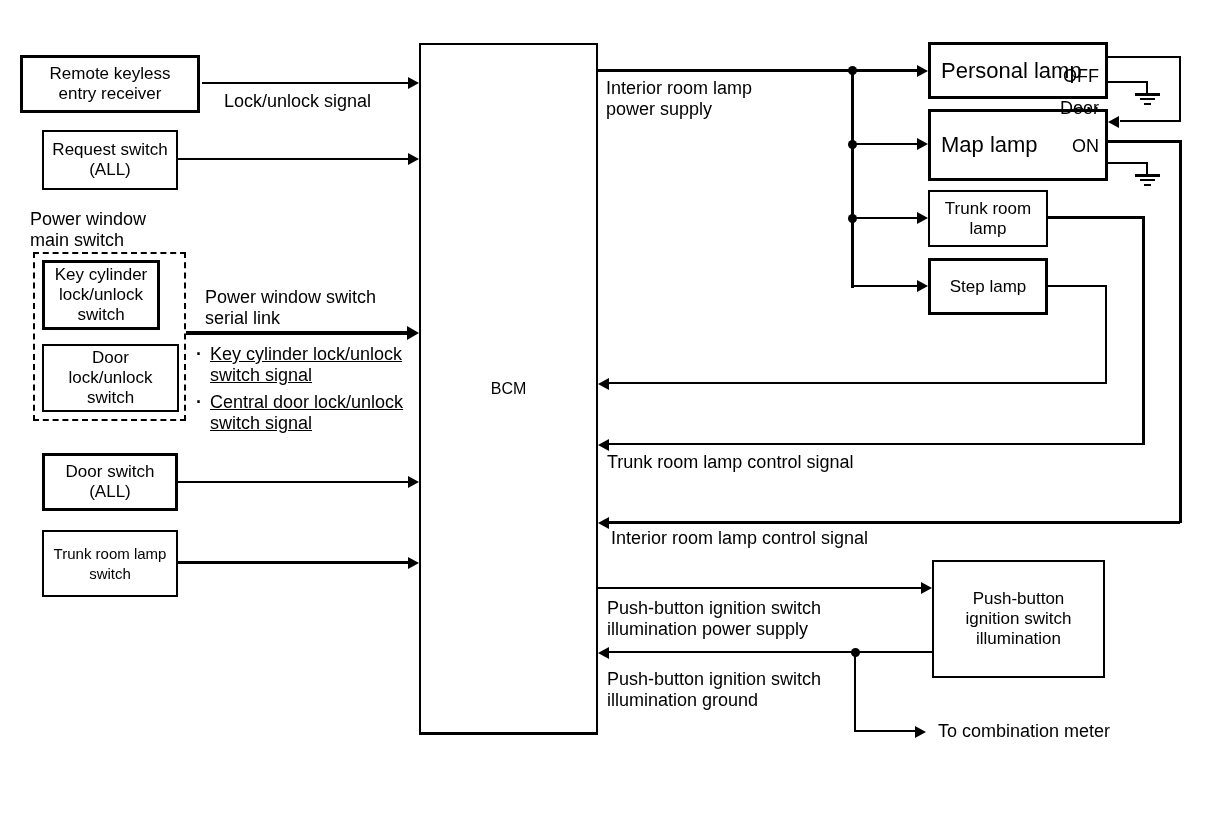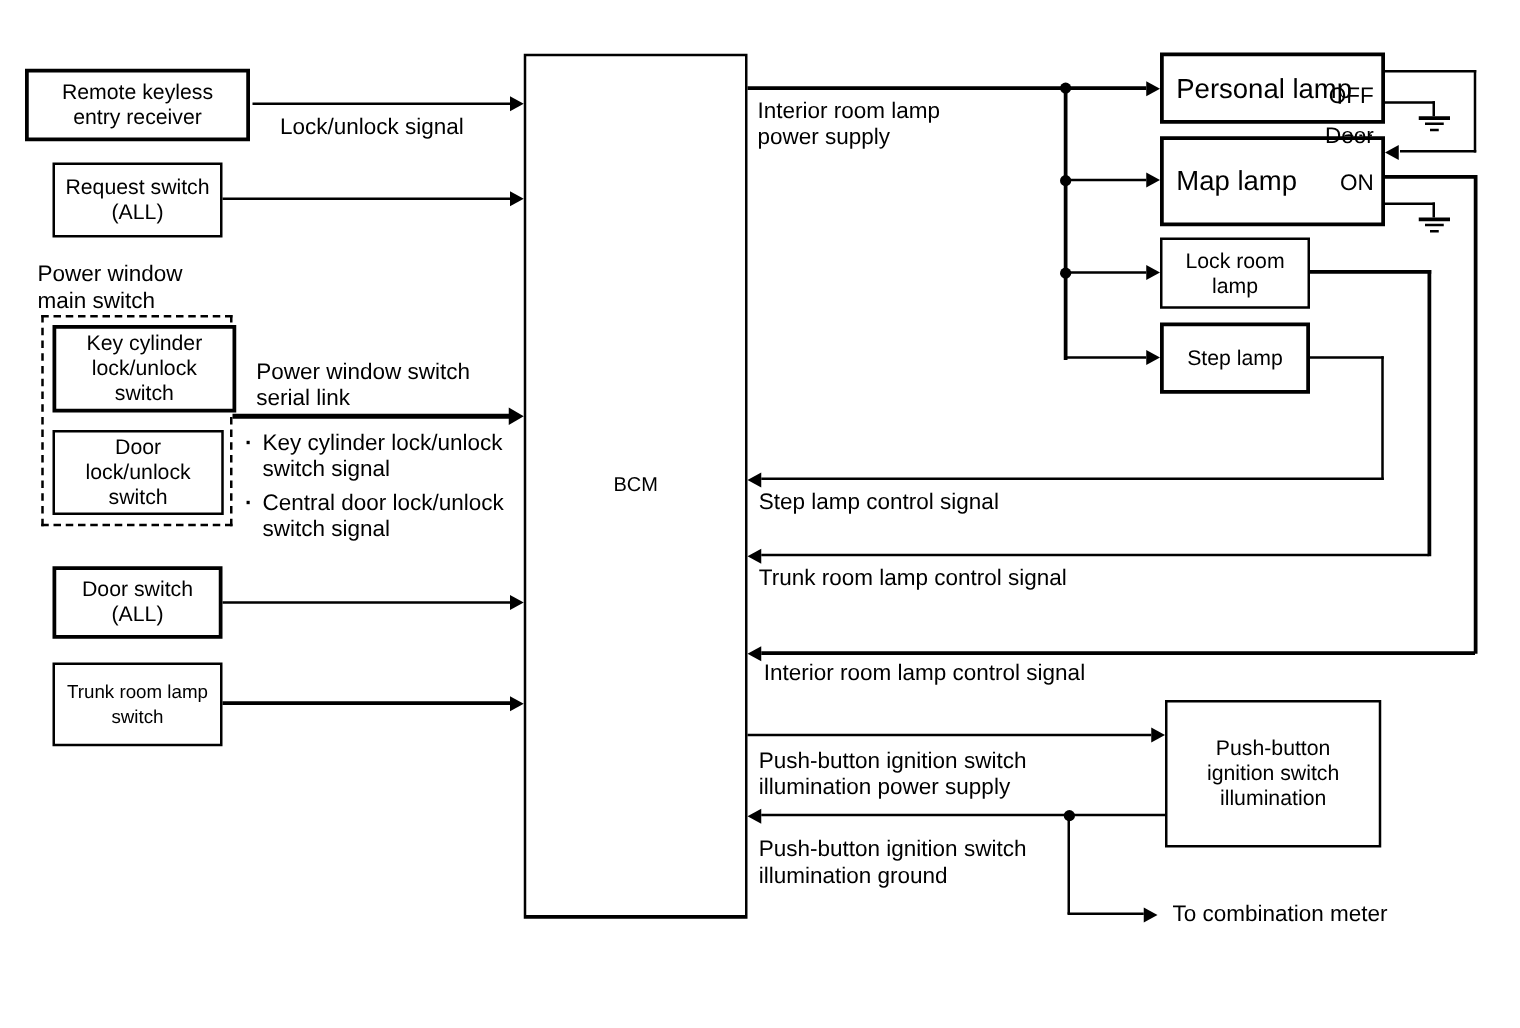--- a/index.html
+++ b/index.html
@@ -21,39 +21,39 @@
   .arr-l{position:absolute;width:0;height:0;border-top:6px solid transparent;border-bottom:6px solid transparent;border-right:11px solid #000;}
   .arr-big{border-top-width:7px;border-bottom-width:7px;border-left-width:12px;}
   .dot{position:absolute;width:9px;height:9px;border-radius:50%;background:#000;}
   .inbox-label{position:absolute;left:10px;top:50%;transform:translateY(-50%);font-size:22px;}
   .inbox-states{position:absolute;right:6px;text-align:right;font-size:18px;line-height:19px;}
   .gnd{position:absolute;}
   .gnd div{position:absolute;background:#000;}
   .bullets{position:absolute;font-size:18px;line-height:21px;}
   .brow{display:flex;}
   .brow .b{width:14px;font-weight:bold;}
-  .brow .t{white-space:pre-line;}
+  .brow .t{white-space:pre-line;text-decoration:underline;}
 </style>
 </head>
 <body>
 
 <div id="stage">
 
   <div class="box b3" style="left:20px;top:55px;width:180px;height:58px;">Remote keyless
 entry receiver</div>
 
   <div class="box" style="left:42px;top:130px;width:136px;height:60px;">Request switch
 (ALL)</div>
 
   <div class="lbl ctr" style="left:30px;top:209px;width:160px;">Power window
 main switch</div>
 
   <div class="box dashed" style="left:33px;top:252px;width:153px;height:169px;"></div>
 
-  <div class="box b3" style="left:42px;top:260px;width:147px;height:70px;">Key cylinder
+  <div class="box b3" style="left:42px;top:260px;width:118px;height:70px;">Key cylinder
 lock/unlock
 switch</div>
 
   <div class="box" style="left:42px;top:344px;width:137px;height:68px;">Door
 lock/unlock
 switch</div>
 
   <div class="box b3" style="left:42px;top:453px;width:136px;height:58px;">Door switch
 (ALL)</div>
 
@@ -71,21 +71,21 @@
   </div>
 
   <div class="box b3" style="left:928px;top:109px;width:180px;height:72px;">
     <span class="inbox-label">Map lamp</span>
     <span class="inbox-states" style="bottom:3px;">
       <span style="display:block;">Door</span>
       <span style="display:block;">ON</span>
     </span>
   </div>
 
-  <div class="box" style="left:928px;top:190px;width:120px;height:57px;">Lock room
+  <div class="box" style="left:928px;top:190px;width:120px;height:57px;">Trunk room
 lamp</div>
 
   <div class="box b3" style="left:928px;top:258px;width:120px;height:57px;">Step lamp</div>
 
   <div class="box" style="left:932px;top:560px;width:173px;height:118px;">Push-button
 ignition switch
 illumination</div>
 
   <div class="wire" style="left:202px;top:82px;width:206px;height:2px;"></div>
   <div class="arr-r" style="left:408px;top:77px;"></div>
@@ -177,21 +177,20 @@
     </div>
     <div class="brow" style="margin-top:6px;">
       <span class="b">·</span>
       <span class="t">Central door lock/unlock
 switch signal</span>
     </div>
   </div>
 
   <div class="lbl" style="left:606px;top:78px;">Interior room lamp
 power supply</div>
-  <div class="lbl" style="left:607px;top:391px;">Step lamp control signal</div>
   <div class="lbl" style="left:611px;top:528px;">Interior room lamp control signal</div>
   <div class="lbl" style="left:607px;top:452px;">Trunk room lamp control signal</div>
   <div class="lbl" style="left:607px;top:598px;">Push-button ignition switch
 illumination power supply</div>
   <div class="lbl" style="left:607px;top:669px;">Push-button ignition switch
 illumination ground</div>
   <div class="lbl" style="left:938px;top:721px;">To combination meter</div>
 
 </div>
 

